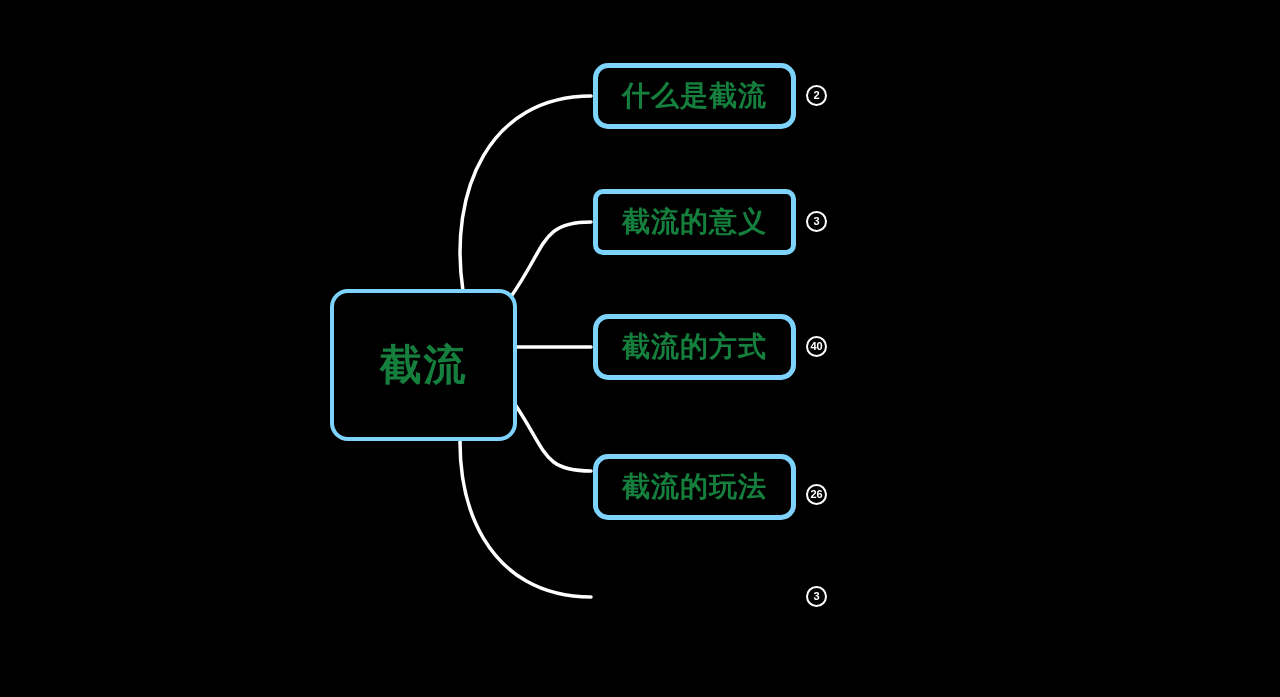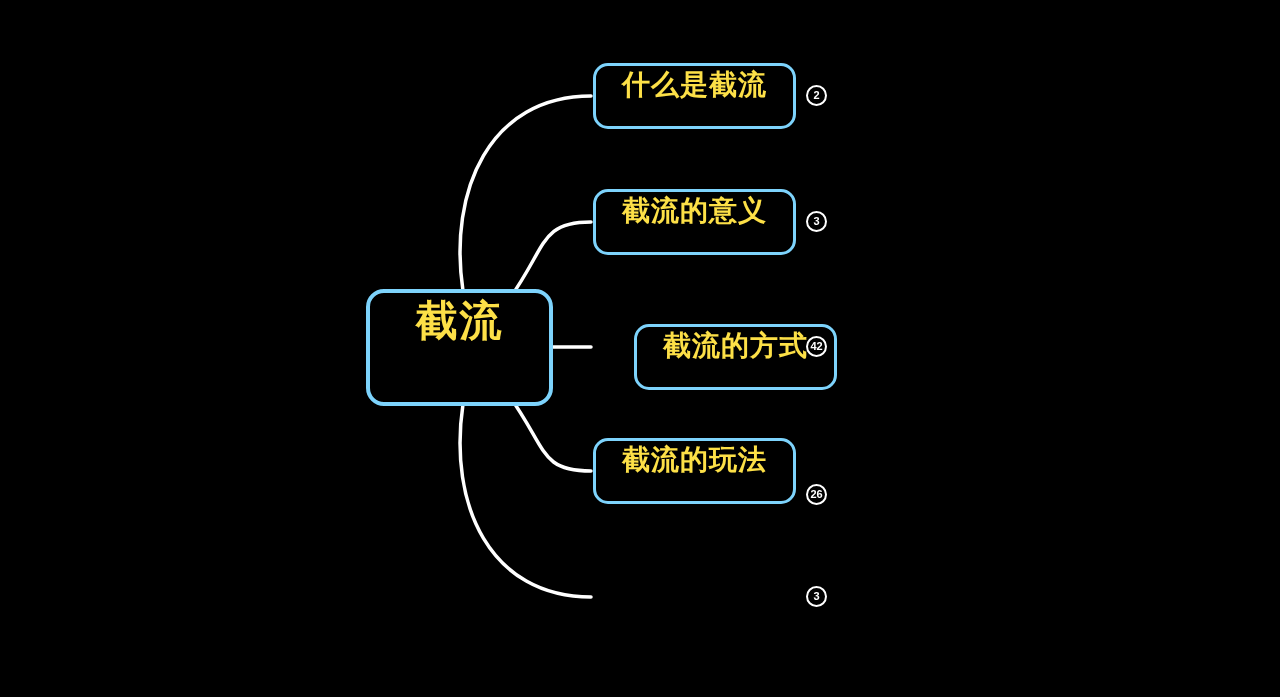--- a/index.html
+++ b/index.html
@@ -20,51 +20,50 @@
     left: 0;
     top: 0;
     width: 1280px;
     height: 697px;
     pointer-events: none;
   }
   .node {
     position: absolute;
     box-sizing: border-box;
     background: #000000;
-    border: 3px solid #7dd3fc;
+    border: 5px solid #7dd3fc;
     border-radius: 15px;
-    color: #fde047;
+    color: #15803d;
     display: flex;
-    align-items: flex-start;
+    align-items: center;
     justify-content: center;
     font-weight: 700;
     cursor: pointer;
   }
   .root-node {
     left: 330px;
     top: 289px;
     width: 187px;
-    height: 117px;
+    height: 152px;
     border-width: 4px;
     border-radius: 18px;
     font-size: 42px;
     letter-spacing: 2px;
-    margin-left: 36px;
   }
   .child-node {
     left: 593px;
     width: 203px;
     height: 66px;
     font-size: 28px;
     letter-spacing: 1px;
   }
   .child-1 { top: 63px; }
-  .child-2 { top: 189px; }
-  .child-3 { top: 324px; margin-left: 41px; }
-  .child-4 { top: 438px; }
+  .child-2 { top: 189px; border-radius: 10px; }
+  .child-3 { top: 314px; }
+  .child-4 { top: 454px; }
   .child-5 { top: 564px; }
   .badge {
     position: absolute;
     left: 806px;
     width: 21px;
     height: 21px;
     box-sizing: border-box;
     border: 2px solid #ffffff;
     border-radius: 50%;
     color: #ffffff;
@@ -115,21 +114,21 @@
     <span class="node-label">截流的意义</span>
   </div>
   <div class="badge badge-2">
     <span>3</span>
   </div>
 
   <div class="node child-node child-3">
     <span class="node-label">截流的方式</span>
   </div>
   <div class="badge badge-3">
-    <span>42</span>
+    <span>40</span>
   </div>
 
   <div class="node child-node child-4">
     <span class="node-label">截流的玩法</span>
   </div>
   <div class="badge badge-4">
     <span>26</span>
   </div>
 
   <div class="badge badge-5">

